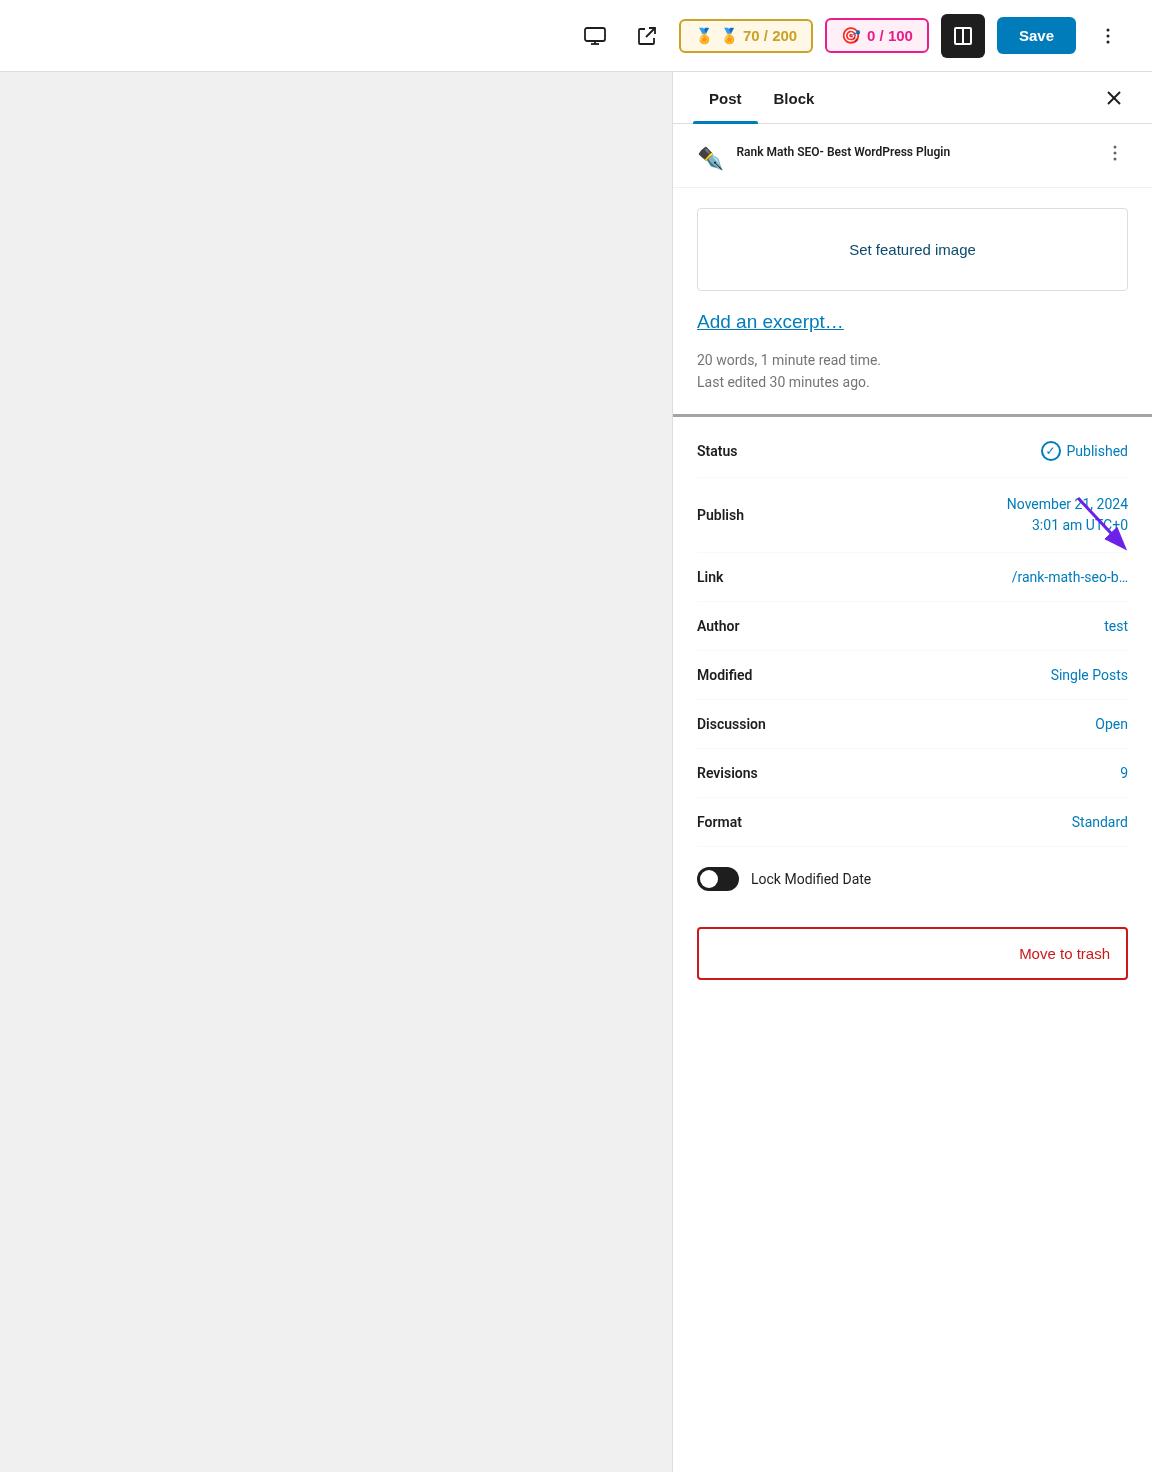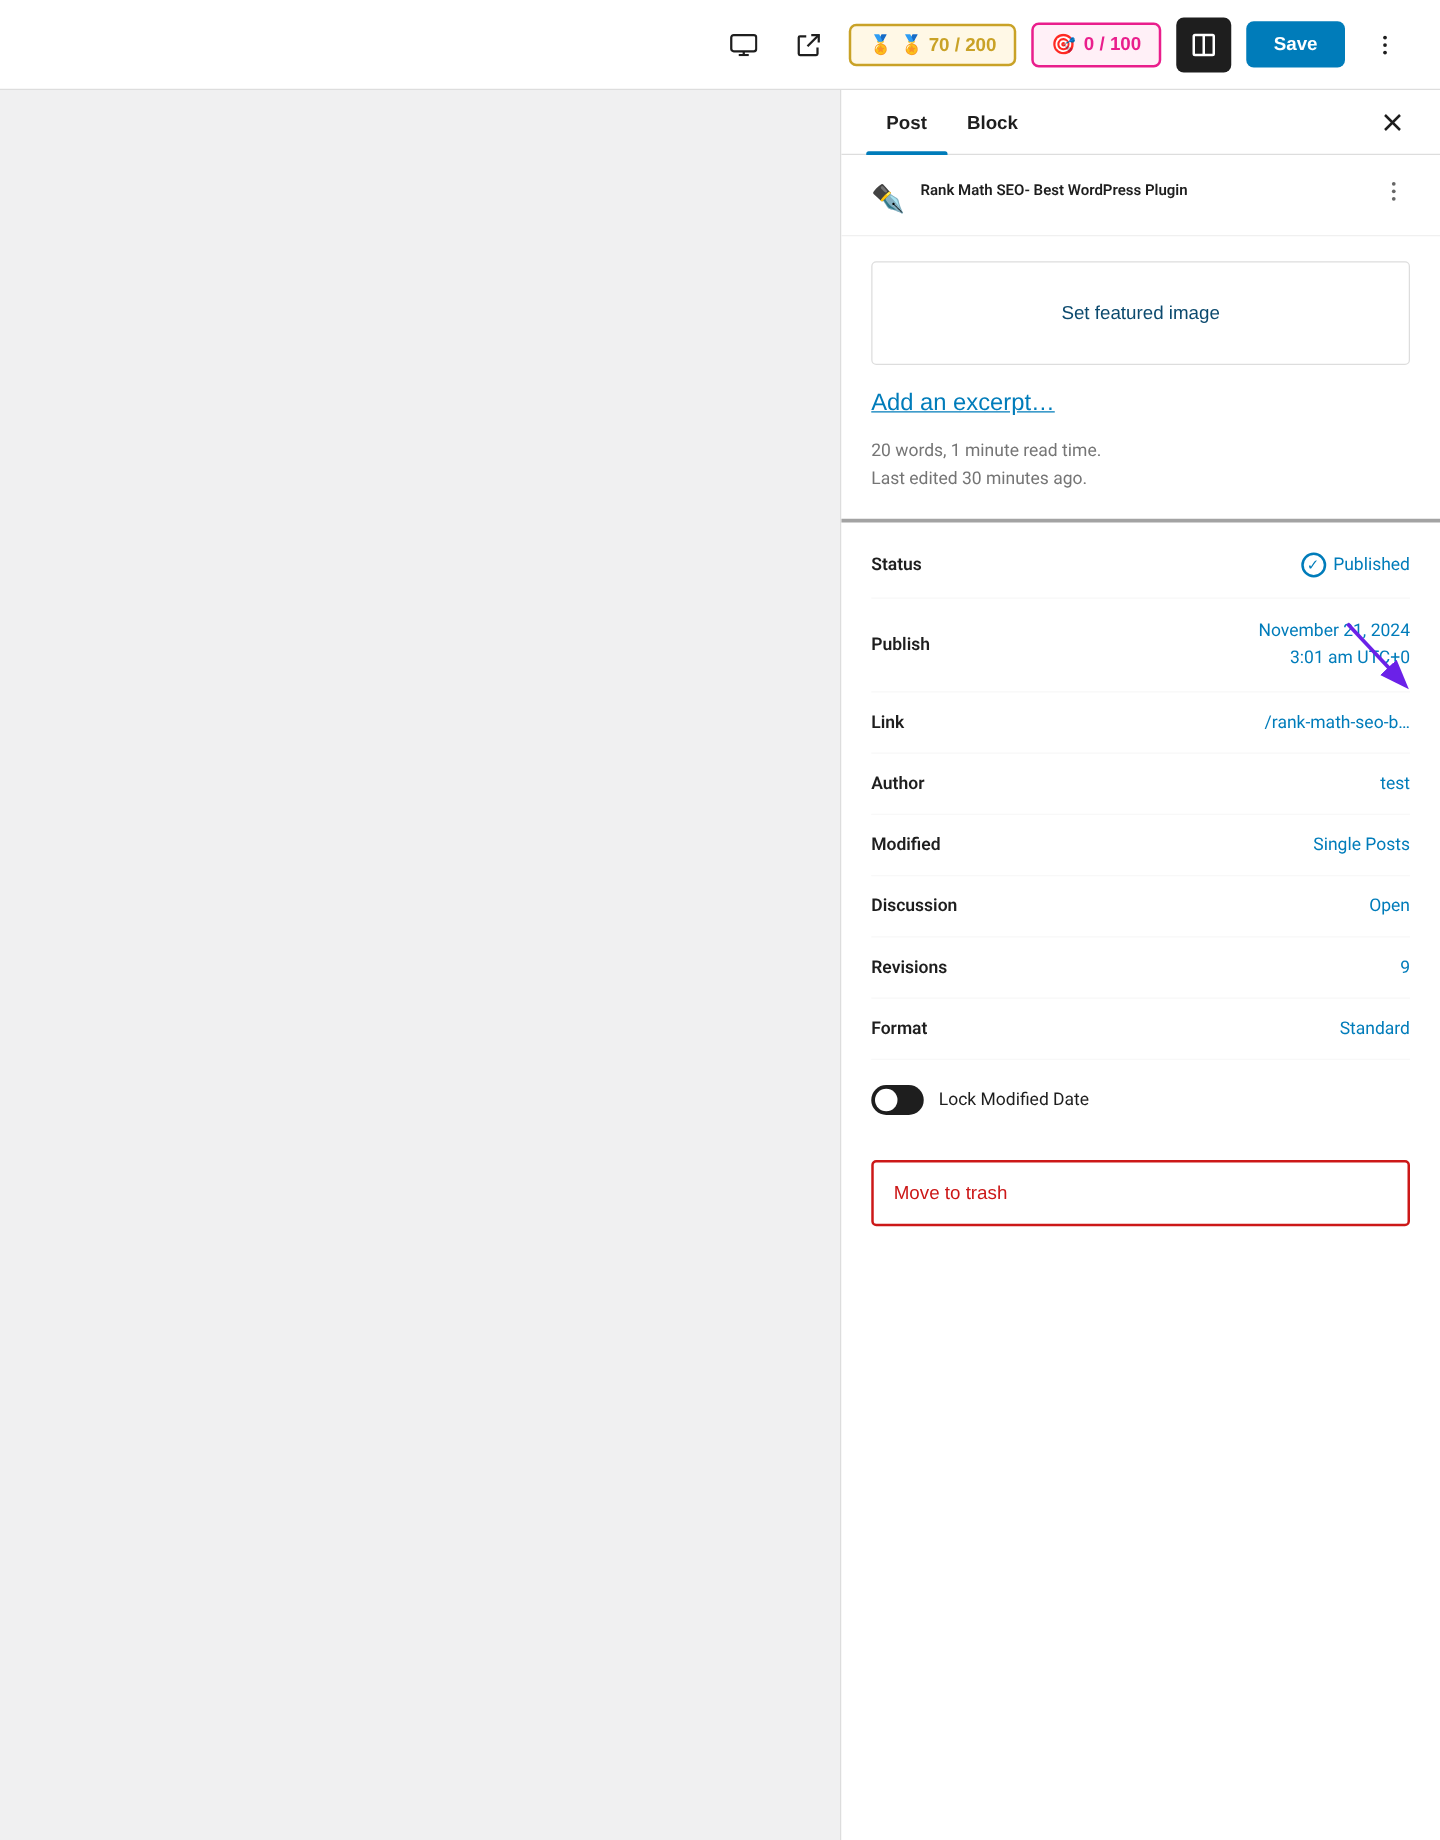--- a/index.html
+++ b/index.html
@@ -337,21 +337,21 @@
       width: calc(100% - 48px);
       margin: 12px 24px 32px;
       padding: 16px;
       border: 2px solid #cc1818;
       border-radius: 4px;
       background: #fff;
       cursor: pointer;
       font-size: 15px;
       font-weight: 500;
       color: #cc1818;
-      text-align: left;
+      text-align: right;
     }
   </style>
 </head>
 <body>
 
 <div class="toolbar">
   <button class="toolbar-icon-btn">
     <svg width="22" height="18" viewBox="0 0 22 18" fill="none" stroke="#1e1e1e" stroke-width="1.8">
       <rect x="1" y="1" width="20" height="13" rx="2"></rect>
       <line x1="7" y1="17" x2="15" y2="17"></line>

